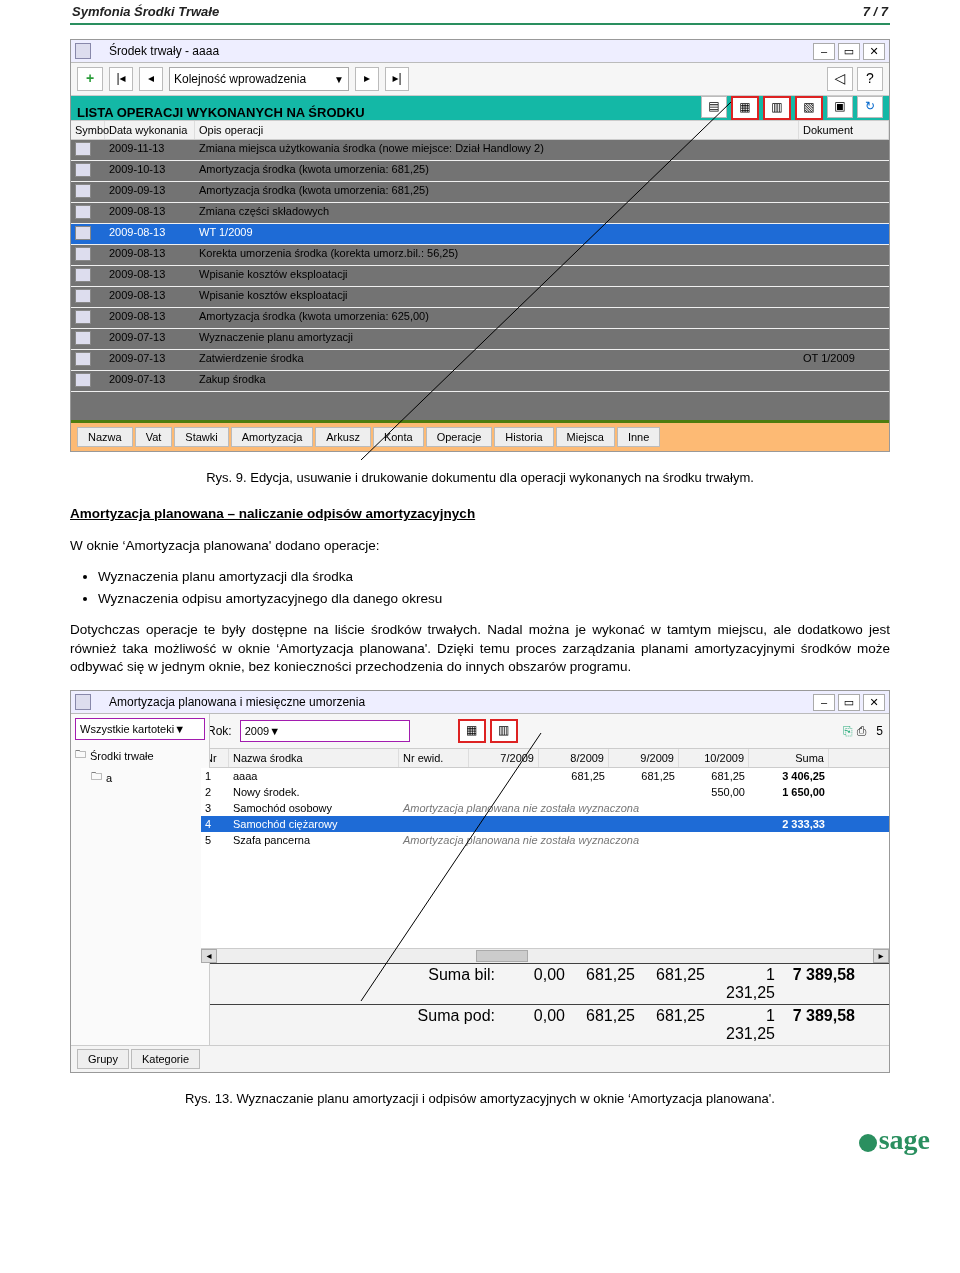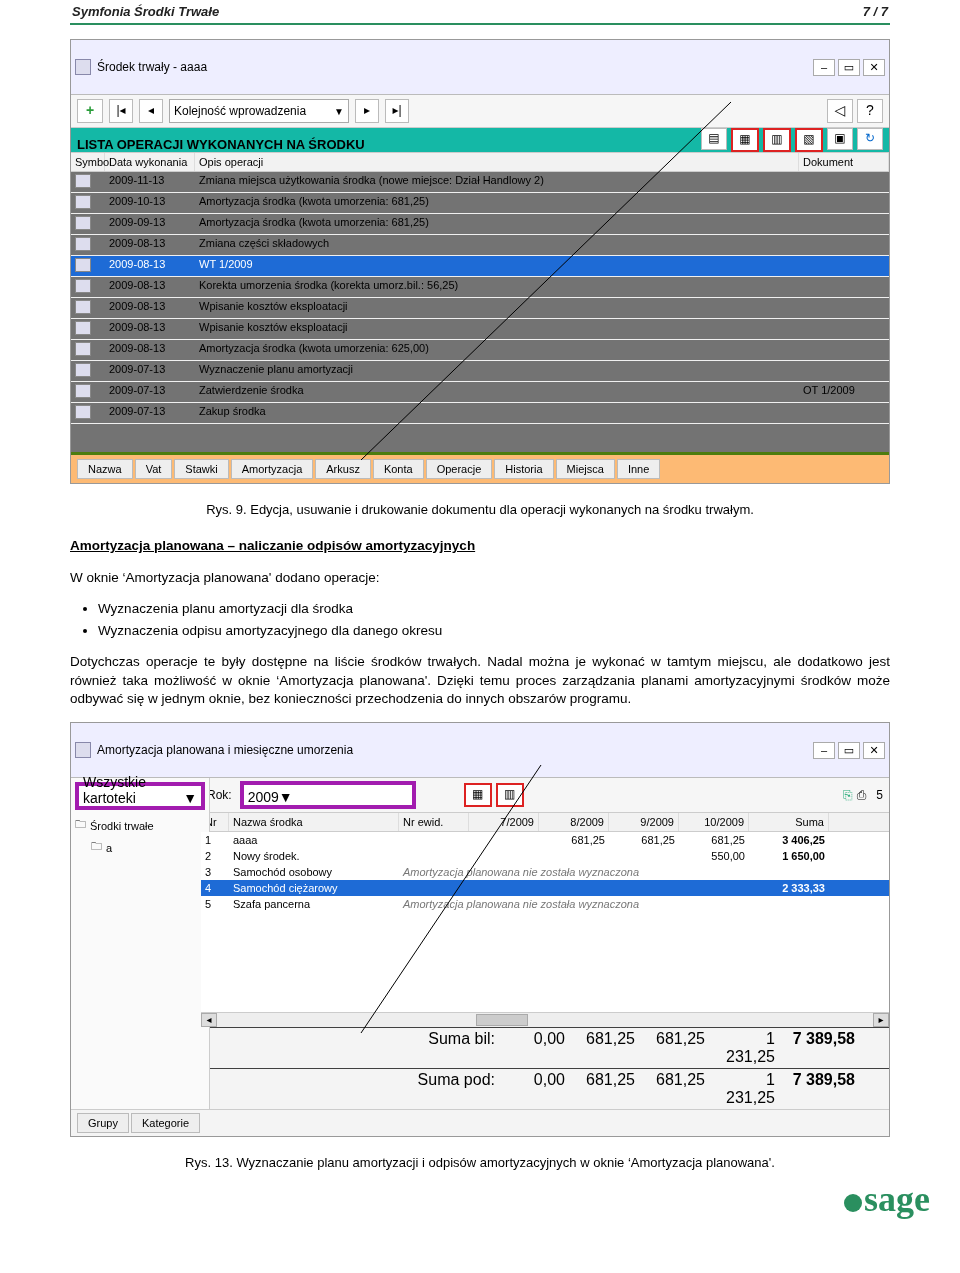--- a/index.html
+++ b/index.html
@@ -1,20 +1,20 @@
 <!DOCTYPE html>
 <html><head>
 <meta charset="utf-8">
 <style>
   body{margin:0;font-family:Arial,Helvetica,sans-serif;font-size:12px;color:#000;background:#fff;width:960px}
   .page{padding:0 70px 40px 70px;position:relative}
   .header{display:flex;justify-content:space-between;font-size:13px;font-weight:bold;font-style:italic;color:#222;padding:4px 2px 2px 2px}
   .hr{height:2px;background:#2a8f5f;margin:2px 0 14px 0}
   .win{border:1px solid #999;background:#f4f4f4;margin-bottom:8px}
-  .titlebar{height:22px;display:flex;align-items:center;gap:6px;padding:16px 4px;background:#eef;border-bottom:1px solid #bbb;font-size:12px}
+  .titlebar{height:22px;display:flex;align-items:center;gap:18px;padding:0 4px;background:#eef;border-bottom:1px solid #bbb;font-size:12px}
   .titlebar .wicon{width:14px;height:14px;border:1px solid #88a;background:#dde}
   .winbtns{margin-left:auto;display:flex;gap:3px}
   .winbtns span{width:20px;height:15px;border:1px solid #aaa;background:#fff;text-align:center;font-size:11px;line-height:14px;cursor:default}
   .toolbar{height:28px;display:flex;align-items:center;gap:6px;padding:2px 6px;background:#f6f6f6;border-bottom:1px solid #ccc}
   .btn{width:24px;height:22px;border:1px solid #bbb;background:#fff;text-align:center;line-height:20px;font-size:14px}
   .navbtn{width:22px;height:22px;border:1px solid #bbb;background:#fff;text-align:center;line-height:20px}
   .combo{height:22px;border:1px solid #aaa;background:#fff;display:flex;align-items:center;padding:0 4px;font-size:12px;min-width:170px}
   .combo .dd{margin-left:auto;font-size:10px}
   .sectionbar{height:24px;display:flex;align-items:flex-end;padding:0 6px;background:#14b8a6;border-bottom:1px solid #ccc}
   .sectionbar .title{font-weight:bold;font-size:13px}
@@ -31,40 +31,40 @@
   .cicon{width:14px;height:12px;display:inline-block;border:1px solid #888;background:#dde}
   .tabs{display:flex;gap:2px;padding:4px 6px;background:#fdba74;border-top:3px solid #4d7c0f}
   .tab{padding:3px 10px;border:1px solid #bbb;background:#eee;font-size:11px}
   .caption{text-align:center;font-size:13px;margin:18px 0 20px 0}
   .body-text{font-size:13.5px;line-height:1.35;text-align:justify}
   .body-text .hline{text-decoration:underline;font-weight:bold}
   ul.bul{margin:6px 0 10px 28px;padding:0}
   ul.bul li{margin:3px 0}
   
   .tb2{height:28px;display:flex;align-items:center;gap:8px;padding:3px 6px;background:#f6f6f6;border-bottom:1px solid #ccc}
-  .small-combo{height:20px;border:4px solid #a21caf;background:#fff;display:flex;align-items:flex-end;padding:0 4px;min-width:120px;font-size:14px}
+  .small-combo{height:20px;border:1px solid #a21caf;background:#fff;display:flex;align-items:center;padding:0 4px;min-width:120px;font-size:11px}
   .gridhead,.grow{display:grid;grid-template-columns:28px 170px 70px 70px 70px 70px 70px 80px;font-size:11px}
   .gridhead{background:#f2f2f2;border-bottom:1px solid #ccc}
   .gridhead div{padding:3px 4px;border-right:1px solid #ddd;text-align:right}
   .gridhead div:nth-child(1),.gridhead div:nth-child(2),.gridhead div:nth-child(3){text-align:left}
   .gbody{background:#fff;height:180px;position:relative}
   .grow div{padding:2px 4px;text-align:right;white-space:nowrap}
   .grow div:nth-child(1),.grow div:nth-child(2),.grow div:nth-child(3){text-align:left}
   .grow.sel{background:#1e6bd6;color:#fff}
   .muted{color:#777;font-style:italic}
   .leftpanel{position:absolute;left:0;top:0;bottom:0;width:130px;border-right:1px solid #ccc;background:#fafafa;padding:4px;font-size:11px}
   .win2-body{position:relative;min-height:270px}
   .sumrow{display:grid;grid-template-columns:298px 70px 70px 70px 70px 80px;font-size:16px;border-top:1px solid #404040}
   .sumrow div{padding:2px 4px;text-align:right}
   .bottom-tabs{display:flex;gap:2px;padding:3px 6px;background:#f4f4f4;border-top:1px solid #ccc}
   .scroll{height:14px;background:#eee;border-top:1px solid #ccc;position:relative}
   .scroll .thumb{position:absolute;left:40%;width:50px;height:10px;top:1px;background:#ccc;border:1px solid #aaa}
   .scroll .ar{position:absolute;top:0;width:14px;height:12px;border:1px solid #aaa;background:#ddd;text-align:center;font-size:10px;line-height:11px}
   .arrow-line{position:absolute;pointer-events:none}
-  .logo{position:absolute;right:30px;bottom:10px;font-family:Georgia,serif;font-size:36px;color:#2a8f5f;font-weight:bold}
+  .logo{position:absolute;right:30px;bottom:10px;font-family:Georgia,serif;font-size:28px;color:#2a8f5f;font-weight:bold}
   .logo .dot{display:inline-block;width:18px;height:18px;border-radius:50%;background:#2a8f5f;vertical-align:middle;margin-right:2px}
 </style>
 </head>
 <body>
 
 <div class="page">
   <div class="header">
     <span>Symfonia Środki Trwałe</span>
     <span>7 / 7</span>
   </div>

